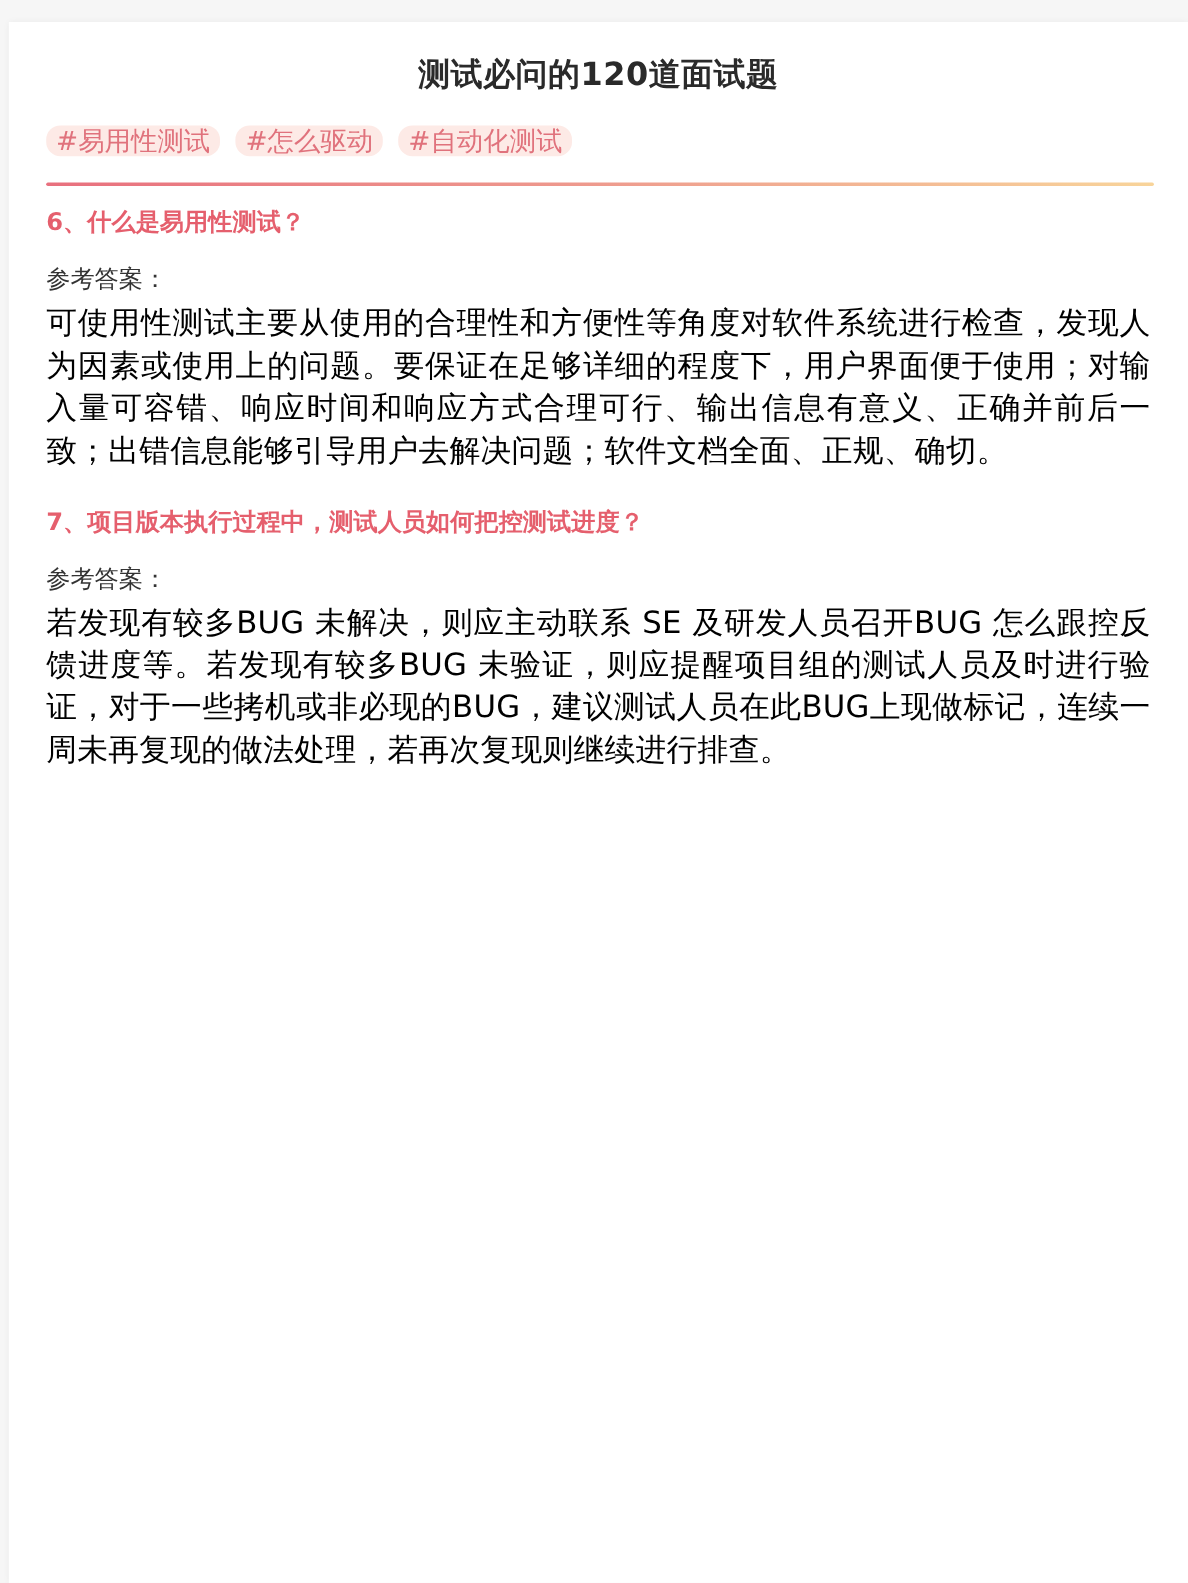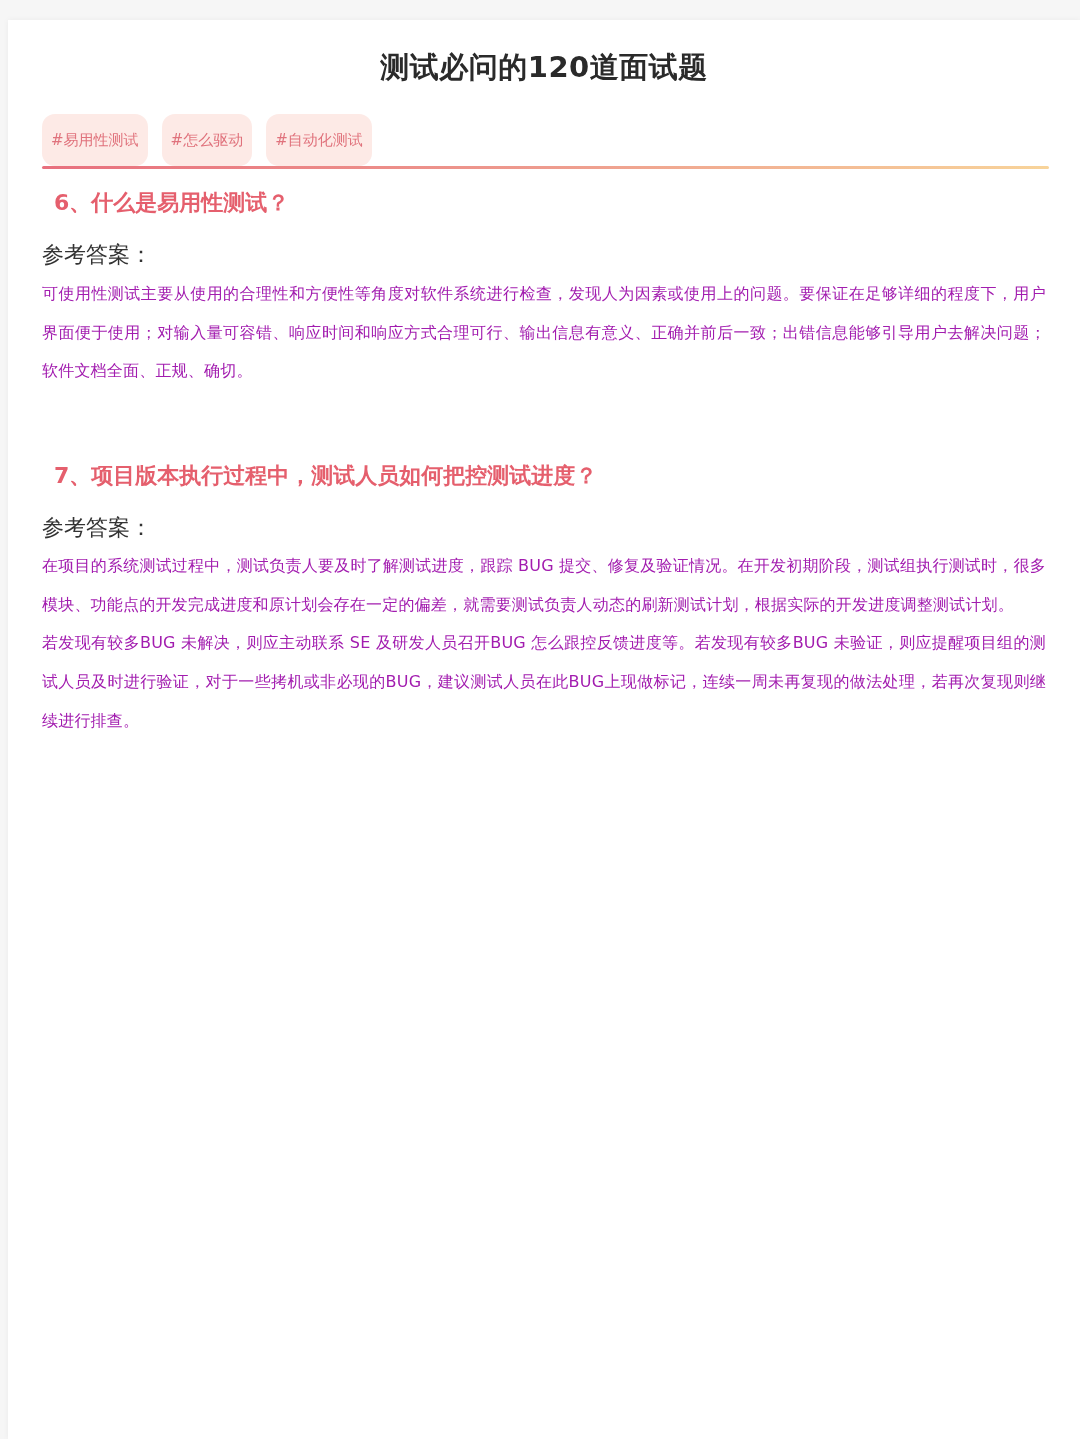--- a/index.html
+++ b/index.html
@@ -37,56 +37,55 @@
   .tags {
     position: absolute;
     left: 42px;
     top: 114px;
     display: flex;
     gap: 14px;
   }
   .tag {
     background: #fdeae6;
     color: #e0727c;
-    font-size: 15px;
-    padding: 15px 9px;
+    font-size: 24px;
+    padding: 3px 9px;
     border-radius: 13px;
     line-height: 22px;
   }
   .divider {
     position: absolute;
     left: 42px;
     top: 166px;
     width: 1007px;
     height: 3px;
     border-radius: 2px;
     background: linear-gradient(to right, #e8707e 0%, #ee9b8e 50%, #f8d49a 100%);
   }
   .question {
     position: absolute;
     left: 42px;
     font-size: 22px;
     font-weight: bold;
     color: #e55f6d;
     line-height: 30px;
-    margin-left: 12px;
   }
   .label {
     position: absolute;
     left: 42px;
     font-size: 22px;
     color: #333333;
     line-height: 30px;
   }
   .answer {
     position: absolute;
     left: 42px;
     width: 1004px;
-    font-size: 16px;
-    color: #a21caf;
+    font-size: 28px;
+    color: #000000;
     line-height: 38.7px;
     letter-spacing: 0.2px;
     text-align: justify;
   }
   .answer p {
     margin: 0;
   }
 </style>
 </head>
 <body>
@@ -105,15 +104,14 @@
 
 <div class="question" style="top:188px;">6、什么是易用性测试？</div>
 <div class="label" style="top:240px;">参考答案：</div>
 <div class="answer" style="top:275px;">
   <p>可使用性测试主要从使用的合理性和方便性等角度对软件系统进行检查，发现人为因素或使用上的问题。要保证在足够详细的程度下，用户界面便于使用；对输入量可容错、响应时间和响应方式合理可行、输出信息有意义、正确并前后一致；出错信息能够引导用户去解决问题；软件文档全面、正规、确切。</p>
 </div>
 
 <div class="question" style="top:461px;text-align:right;">7、项目版本执行过程中，测试人员如何把控测试进度？</div>
 <div class="label" style="top:513px;">参考答案：</div>
 <div class="answer" style="top:547px;">
-  <p>在项目的系统测试过程中，测试负责人要及时了解测试进度，跟踪 BUG 提交、修复及验证情况。在开发初期阶段，测试组执行测试时，很多模块、功能点的开发完成进度和原计划会存在一定的偏差，就需要测试负责人动态的刷新测试计划，根据实际的开发进度调整测试计划。</p>
   <p>若发现有较多BUG 未解决，则应主动联系 SE 及研发人员召开BUG 怎么跟控反馈进度等。若发现有较多BUG 未验证，则应提醒项目组的测试人员及时进行验证，对于一些拷机或非必现的BUG，建议测试人员在此BUG上现做标记，连续一周未再复现的做法处理，若再次复现则继续进行排查。</p>
 </div>
 
 </body></html>

